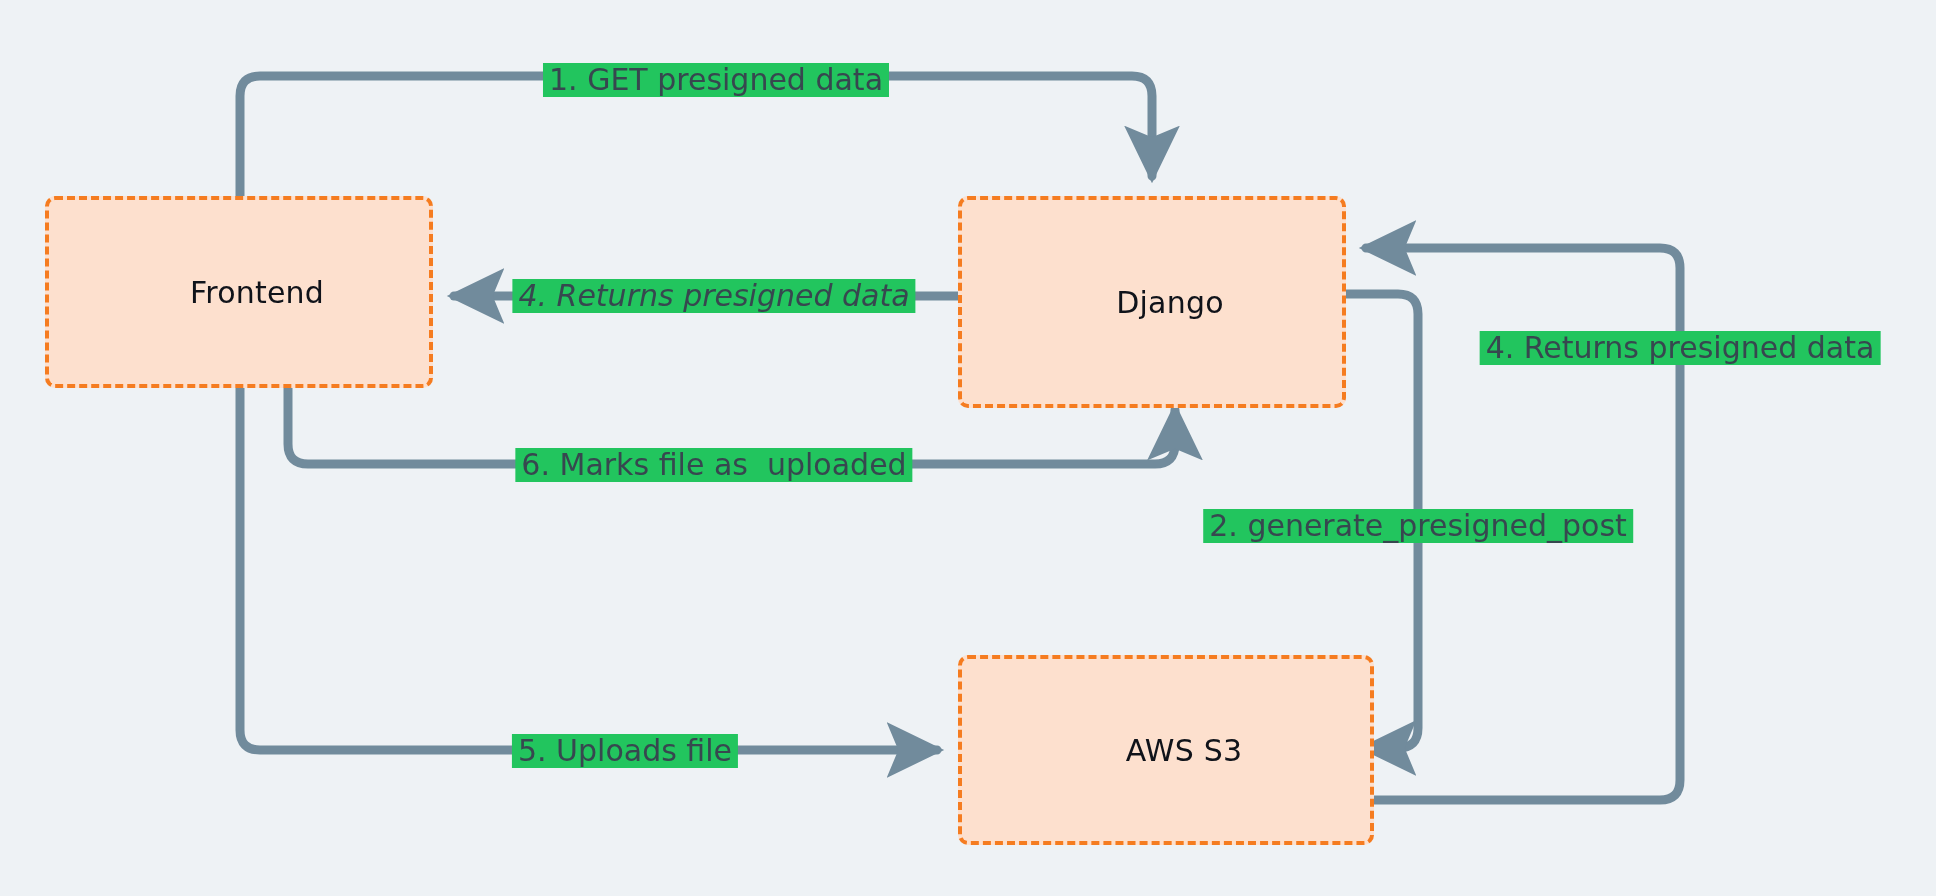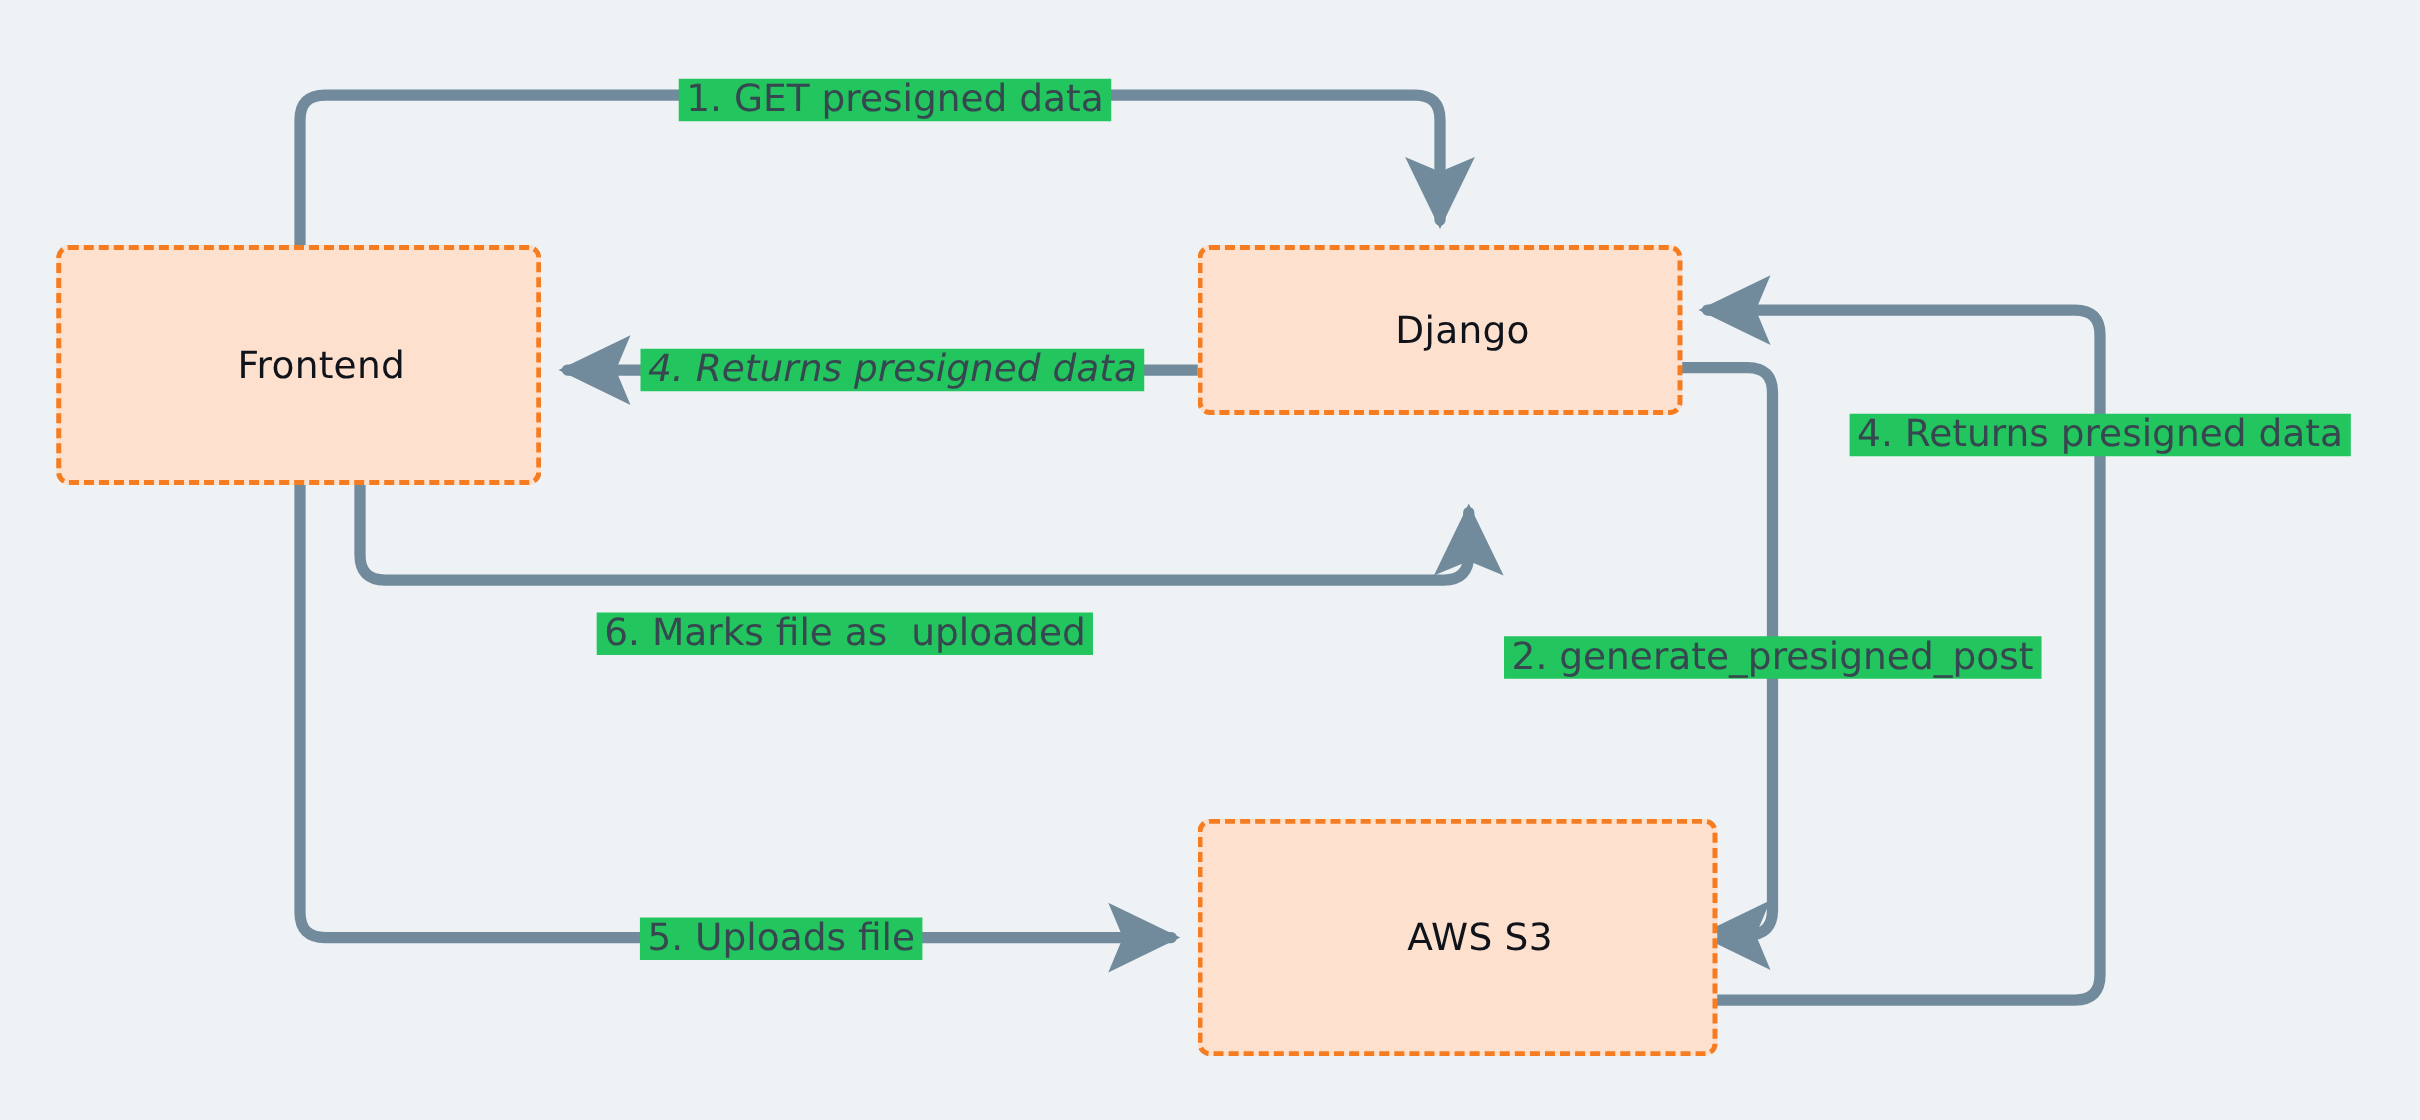--- a/index.html
+++ b/index.html
@@ -75,33 +75,33 @@
       <path d="M240,388 L240,730 Q240,750 260,750 L937,750" marker-end="url(#ah)"></path>
 
       <path d="M288,388 L288,444 Q288,464 308,464 L1155,464 Q1175,464 1175,444 L1175,410" marker-end="url(#ah)"></path>
     </g>
   </svg>
 
   <div class="node" style="left:45px; top:196px; width:388px; height:192px;">
     <span class="node-label">Frontend</span>
   </div>
 
-  <div class="node" style="left:958px; top:196px; width:388px; height:136px;">
+  <div class="node" style="left:958px; top:196px; width:388px; height:212px;">
     <span class="node-label">Django</span>
   </div>
 
   <div class="node" style="left:958px; top:655px; width:416px; height:190px;">
     <span class="node-label">AWS S3</span>
   </div>
 
   <div class="edge-label" style="left:716px; top:80px;">1. GET presigned data</div>
 
   <div class="edge-label" style="left:1418px; top:526px;text-align:center;">2. generate_presigned_post</div>
 
   <div class="edge-label" style="left:1680px; top:348px;">4. Returns presigned data</div>
 
   <div class="edge-label" style="left:714px; top:296px;font-style:italic;">4. Returns presigned data</div>
 
   <div class="edge-label" style="left:625px; top:751px;">5. Uploads file</div>
 
-  <div class="edge-label" style="left:676px; top:465px;margin-top:42px;">6. Marks file as  uploaded</div>
+  <div class="edge-label" style="left:714px; top:465px;">6. Marks file as  uploaded</div>
 
 </div>
 
 </body></html>

